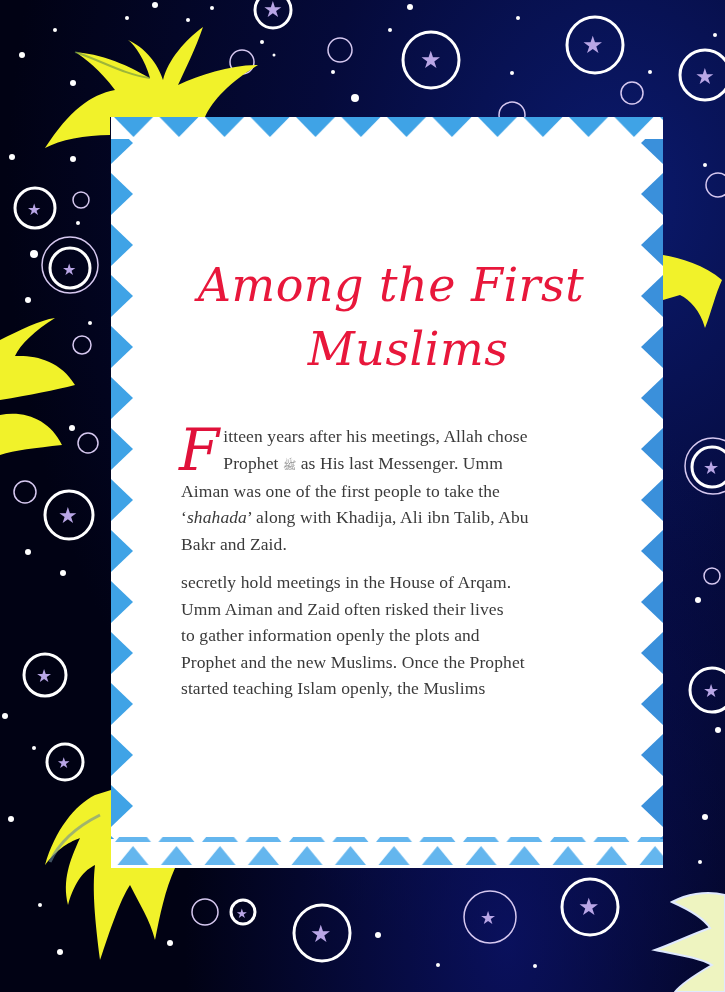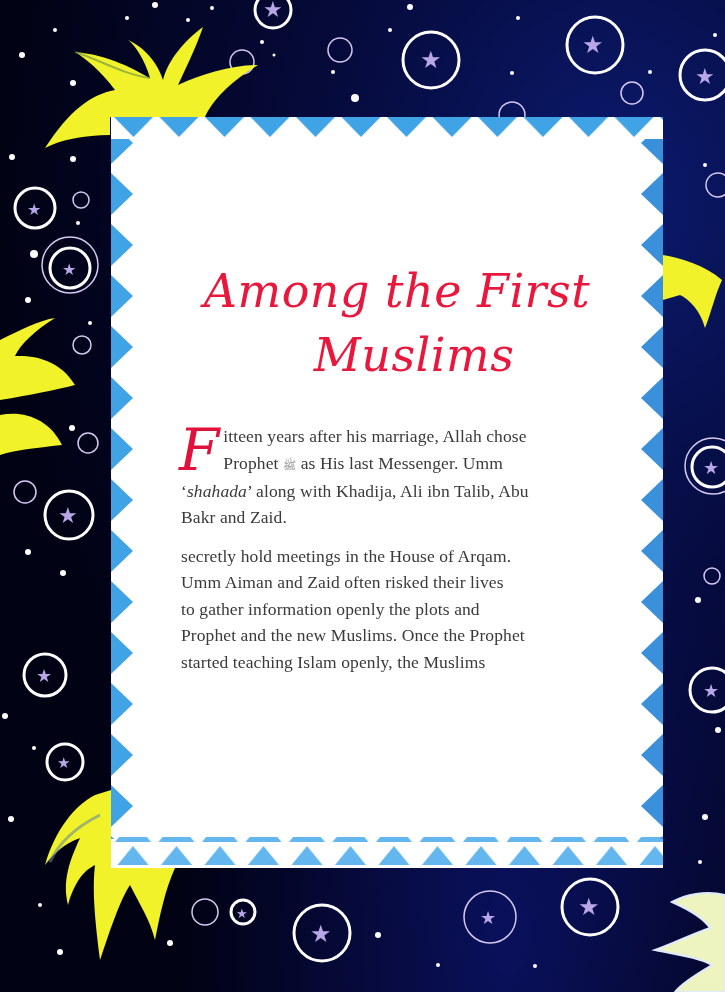--- a/index.html
+++ b/index.html
@@ -17,21 +17,21 @@
     .deco { position: absolute; left: 0; top: 0; width: 725px; height: 992px; z-index: 1; }
     .page {
       position: absolute; left: 111px; top: 117px; width: 552px; height: 751px;
       background: #ffffff; z-index: 2; overflow: hidden;
     }
     .border-svg { position: absolute; left: 0; top: 0; width: 552px; height: 751px; }
     .title {
       position: absolute; left: 0; width: 552px; text-align: center;
       color: #e8173b; font-family: "DejaVu Serif", serif; font-style: italic;
       font-size: 46px; line-height: 64px; letter-spacing: 0.5px;
-      margin: 10px; font-weight: normal;
+      margin: 4px; font-weight: normal;
     }
     .title.l1 { top: 132px; }
     .title.l2 { top: 196px; padding-left: 34px; box-sizing: border-box; }
     .body-text {
       position: absolute; left: 70px; top: 306px; width: 430px;
       font-family: "Liberation Serif", serif; font-size: 17.5px; line-height: 26.5px;
       color: #3a3a3a; letter-spacing: 0.1px;
     }
     .body-text p { margin: 0 0 12px 0; }
     .line { display: block; white-space: nowrap; }
@@ -173,22 +173,23 @@
       <rect x="0" y="22" width="24" height="700" fill="url(#leftTri)"></rect>
       <rect x="528" y="22" width="24" height="700" fill="url(#rightTri)" transform="translate(528,22) translate(-528,-22)"></rect>
     </svg>
 
     <h1 class="title l1">Among the First</h1>
     <h1 class="title l2">Muslims</h1>
 
     <div class="body-text">
       <p>
         <span class="dropcap">F</span>
-        <span class="line">itteen years after his marriage, Allah chose</span>
+        <span class="line">itteen years after his meetings, Allah chose</span>
         <span class="line"><span>Prophet</span> <span class="honorific">ﷺ</span> <span>as His last Messenger. Umm</span></span>
+        <span class="line" style="clear:left">Aiman was one of the first people to take the</span>
         <span class="line"><span>‘</span><em>shahada</em><span>’</span> <span>along with Khadija, Ali ibn Talib, Abu</span></span>
         <span class="line">Bakr and Zaid.</span>
       </p>
       <p>
         <span class="line">secretly hold meetings in the House of Arqam.</span>
         <span class="line">Umm Aiman and Zaid often risked their lives</span>
         <span class="line">to gather information openly the plots and</span>
         <span class="line">Prophet and the new Muslims. Once the Prophet</span>
         <span class="line">started teaching Islam openly, the Muslims</span>
       </p>

